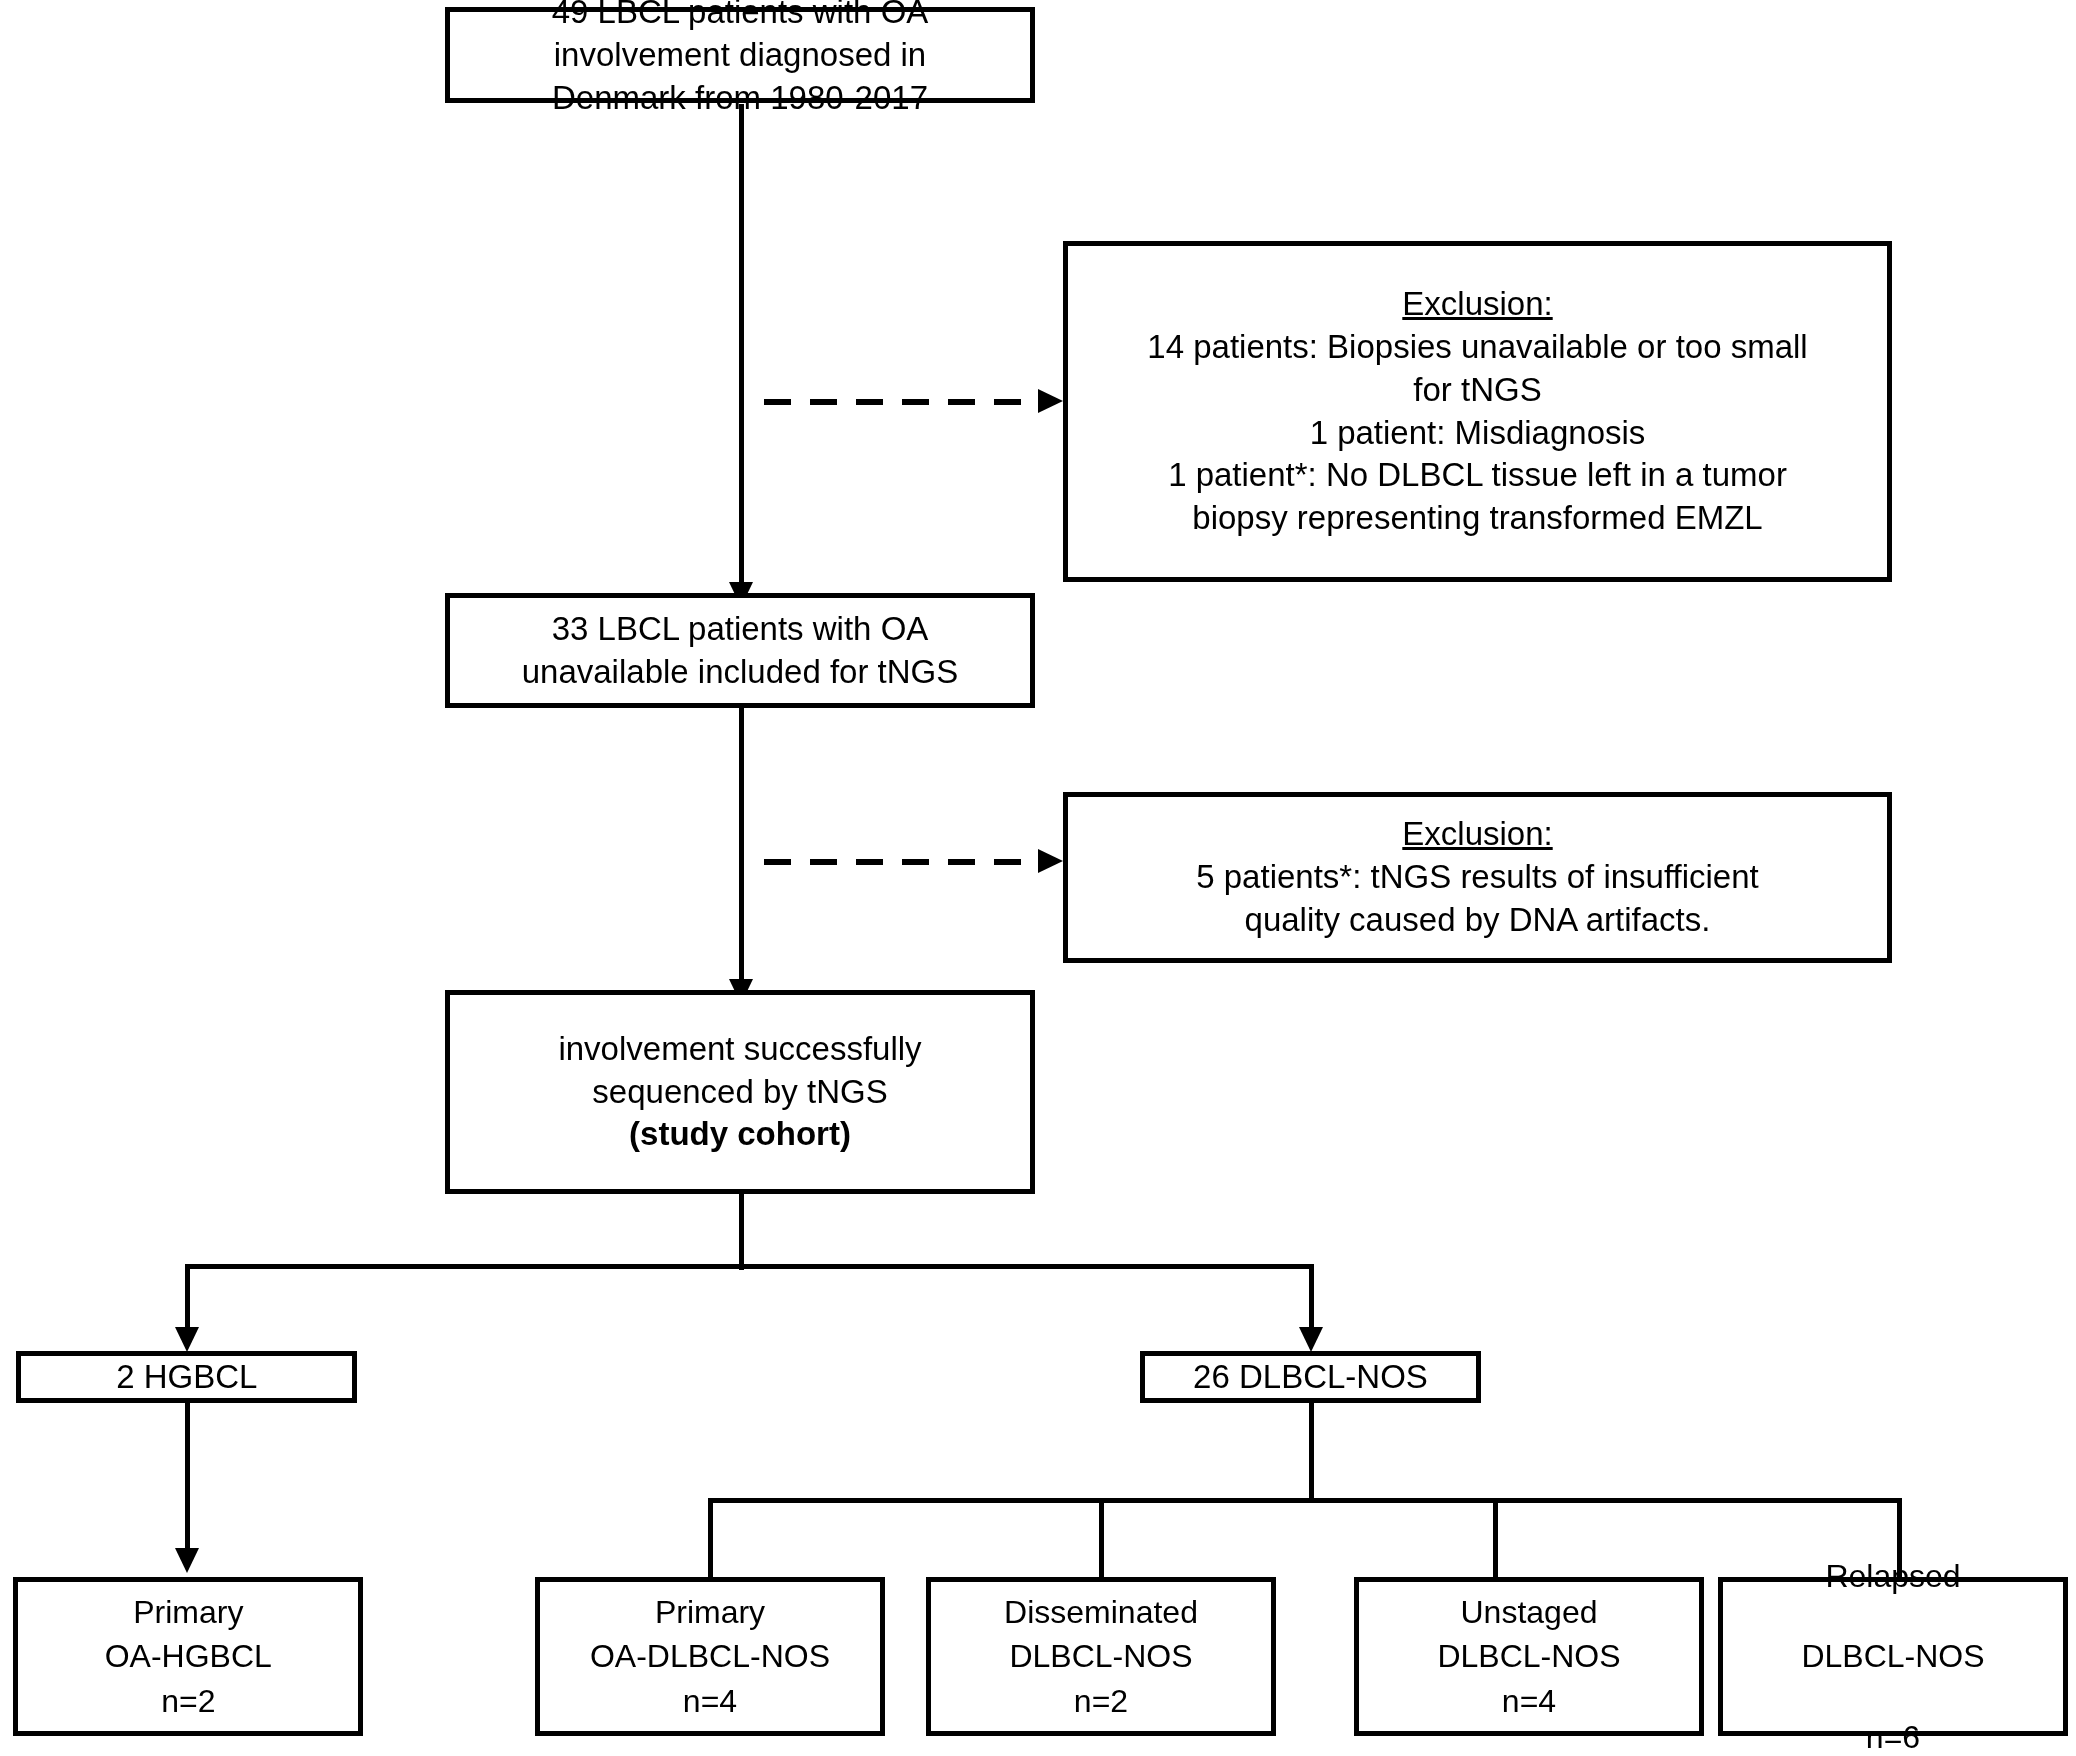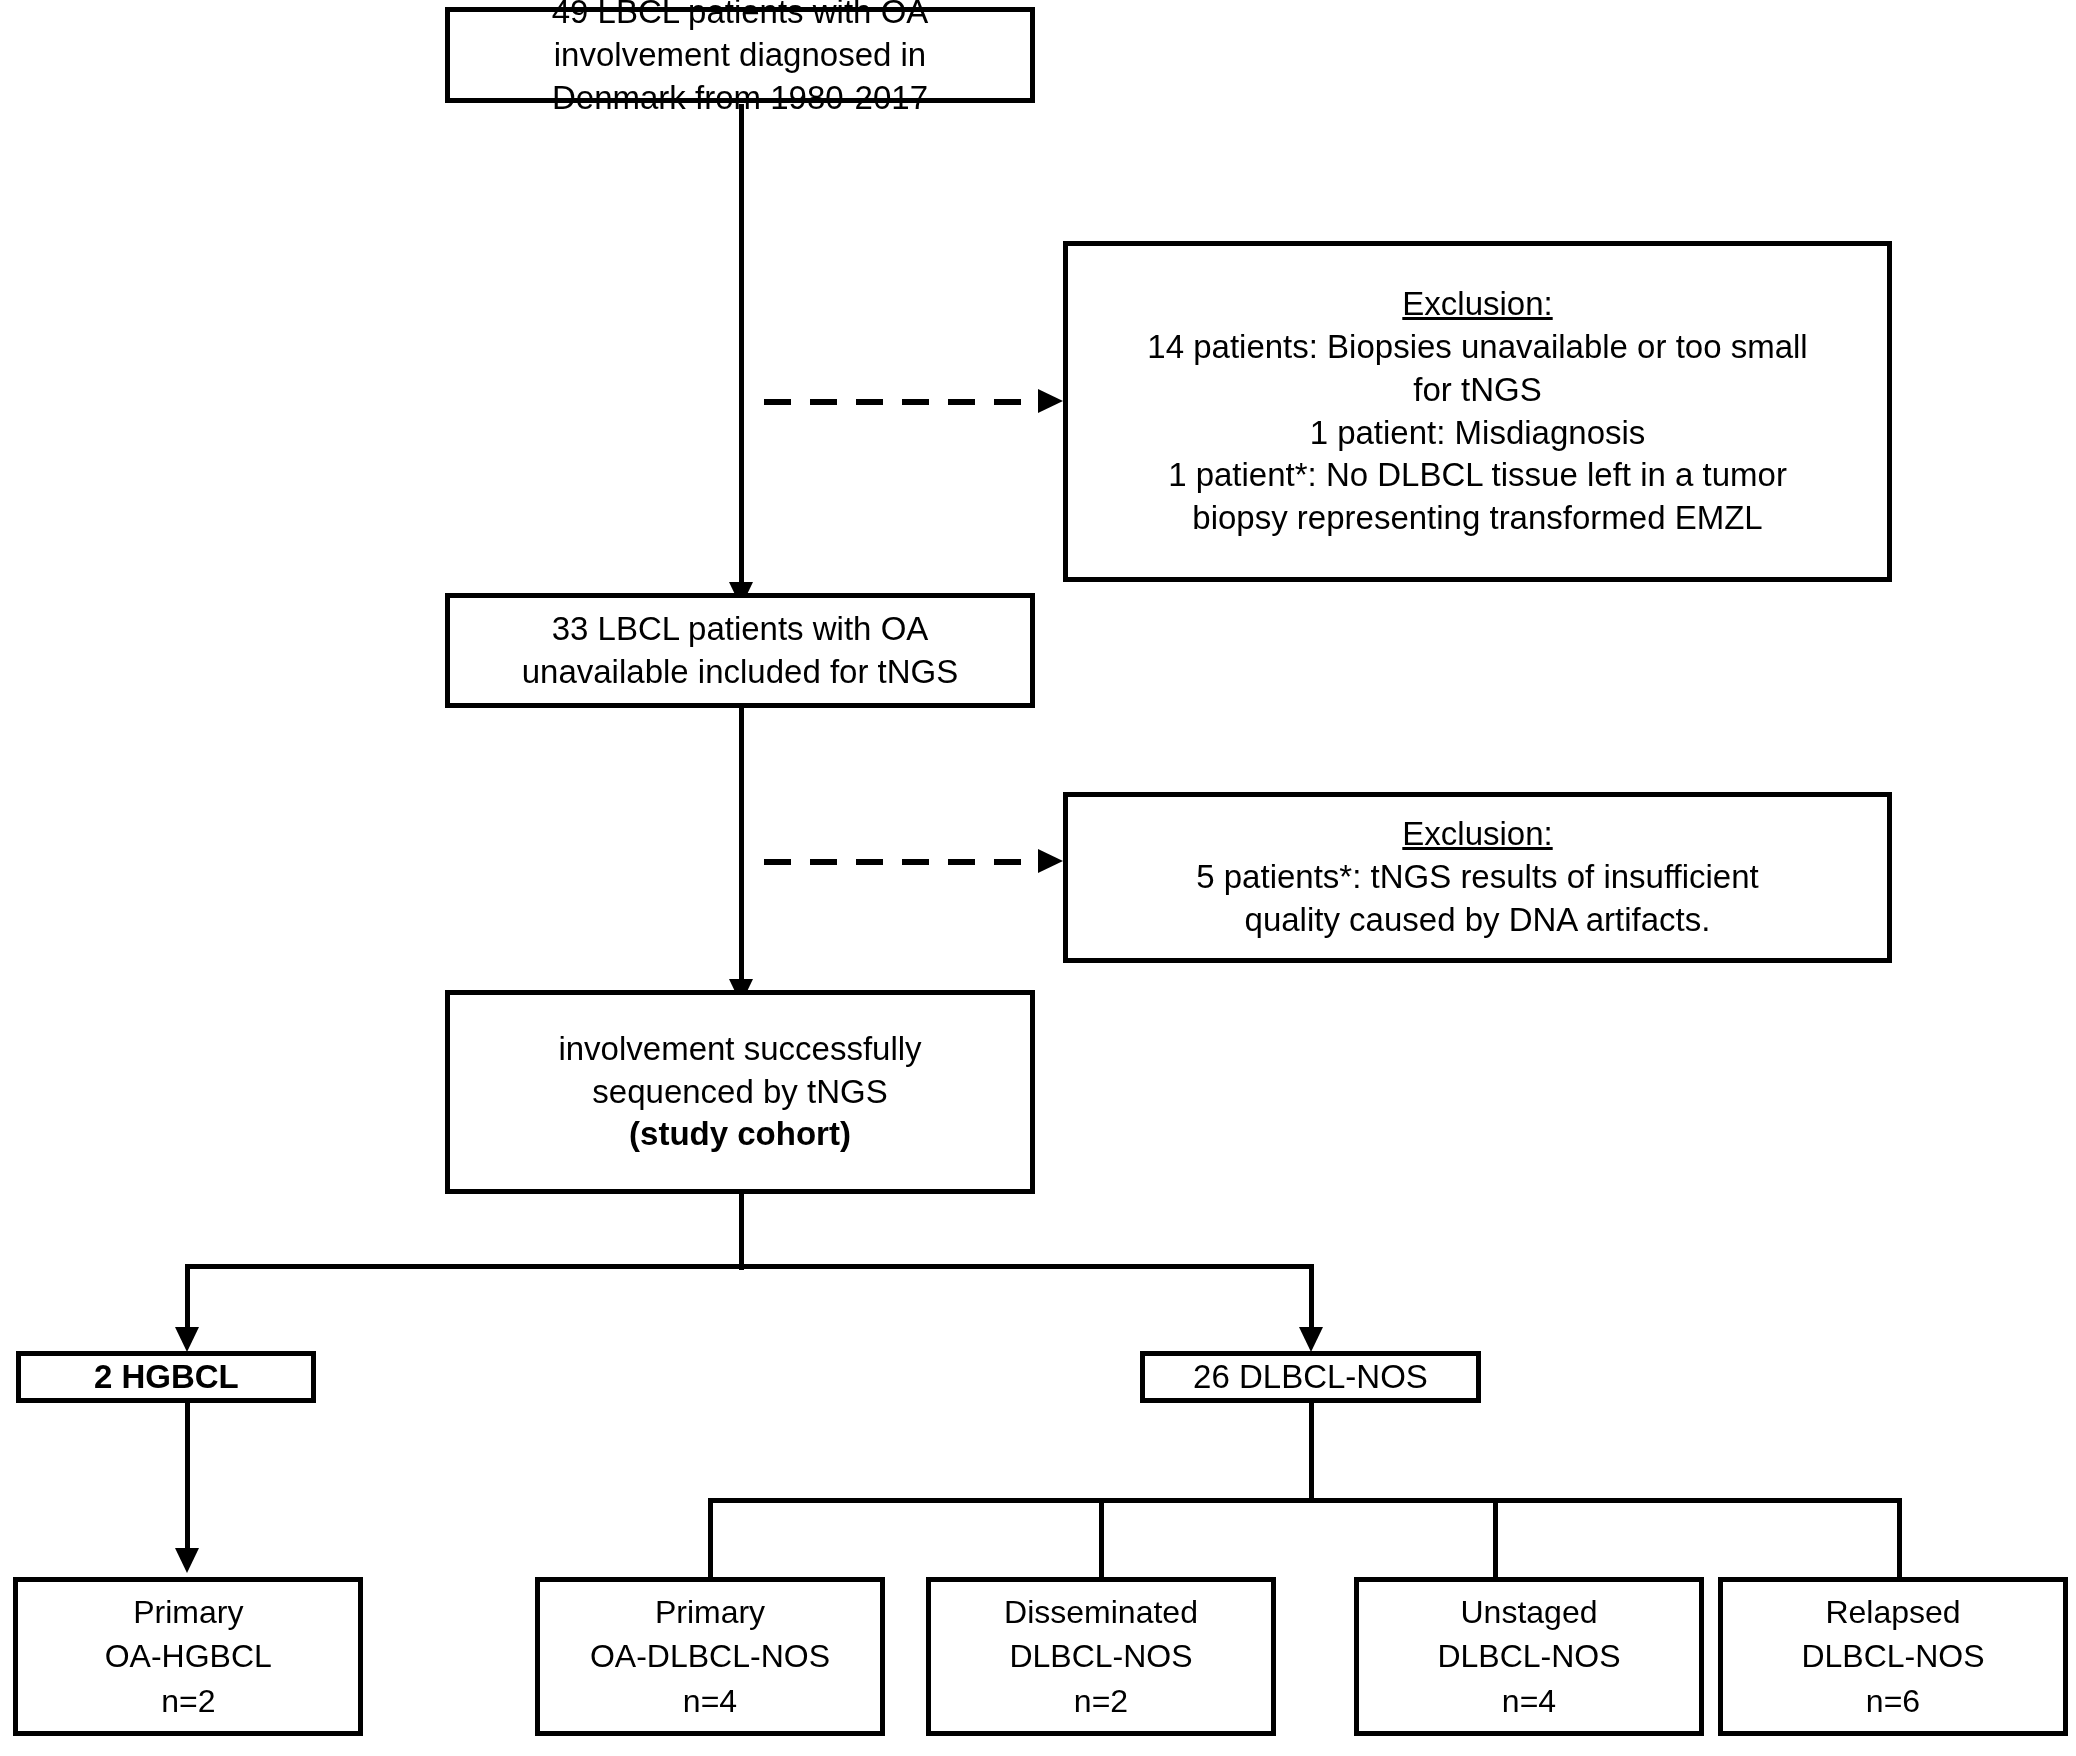--- a/index.html
+++ b/index.html
@@ -139,21 +139,21 @@
     <span class="line bold">(study cohort)</span>
   </div>
 
   <div class="vline" style="left:739px; top:1194px; height:76px;"></div>
   <div class="hline" style="left:185px; top:1264px; width:1129px;"></div>
   <div class="vline" style="left:185px; top:1264px; height:70px;"></div>
   <div class="arrow-down" style="left:175px; top:1327px;"></div>
   <div class="vline" style="left:1309px; top:1264px; height:70px;"></div>
   <div class="arrow-down" style="left:1299px; top:1327px;"></div>
 
-  <div class="fbox cond" style="left:16.3px; top:1351px; width:300px; height:52px;font-weight:bold;">
+  <div class="fbox cond" style="left:16.3px; top:1351px; width:341px; height:52px;">
     <span class="line">2 HGBCL</span>
   </div>
 
   <div class="fbox cond" style="left:1140px; top:1351px; width:341px; height:52px;">
     <span class="line">26 DLBCL-NOS</span>
   </div>
 
   <div class="vline" style="left:185px; top:1403px; height:152px;"></div>
   <div class="arrow-down" style="left:175px; top:1548px;"></div>
 
@@ -189,20 +189,20 @@
     <span class="line">DLBCL-NOS</span>
     <span class="line">n=2</span>
   </div>
 
   <div class="fbox plain" style="left:1320px; top:1577px; width:350px; height:159px;margin-left:34px;">
     <span class="line">Unstaged</span>
     <span class="line">DLBCL-NOS</span>
     <span class="line">n=4</span>
   </div>
 
-  <div class="fbox plain" style="left:1718px; top:1577px; width:350px; height:159px;">
+  <div class="fbox plain" style="left:1718px; top:1577px; width:350px; height:159px;gap:36px;">
     <span class="line">Relapsed</span>
     <span class="line">DLBCL-NOS</span>
     <span class="line">n=6</span>
   </div>
 
 </div>
 
 
 </body></html>

